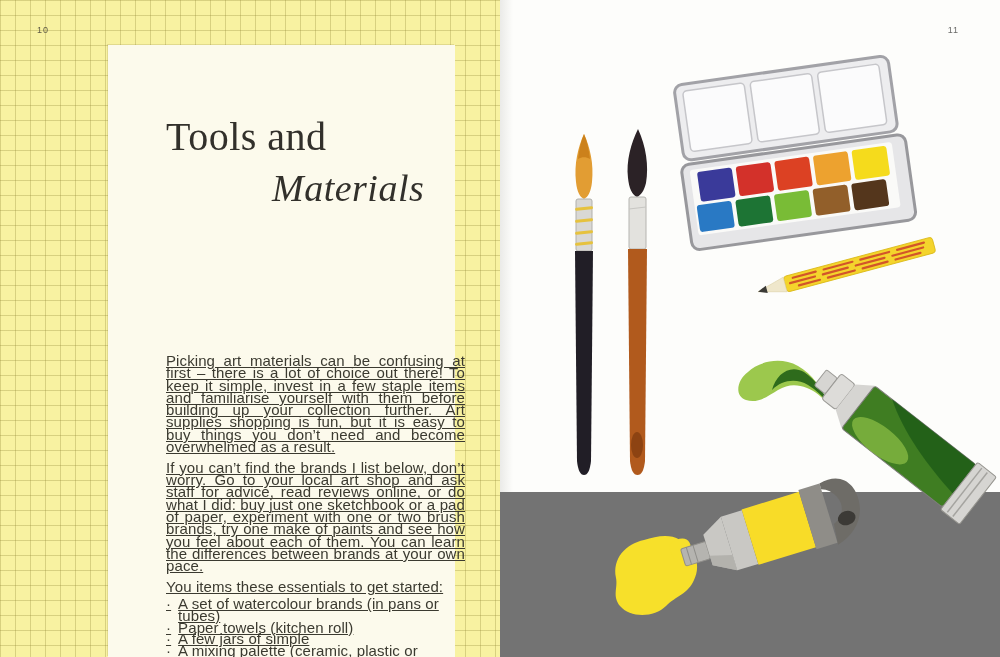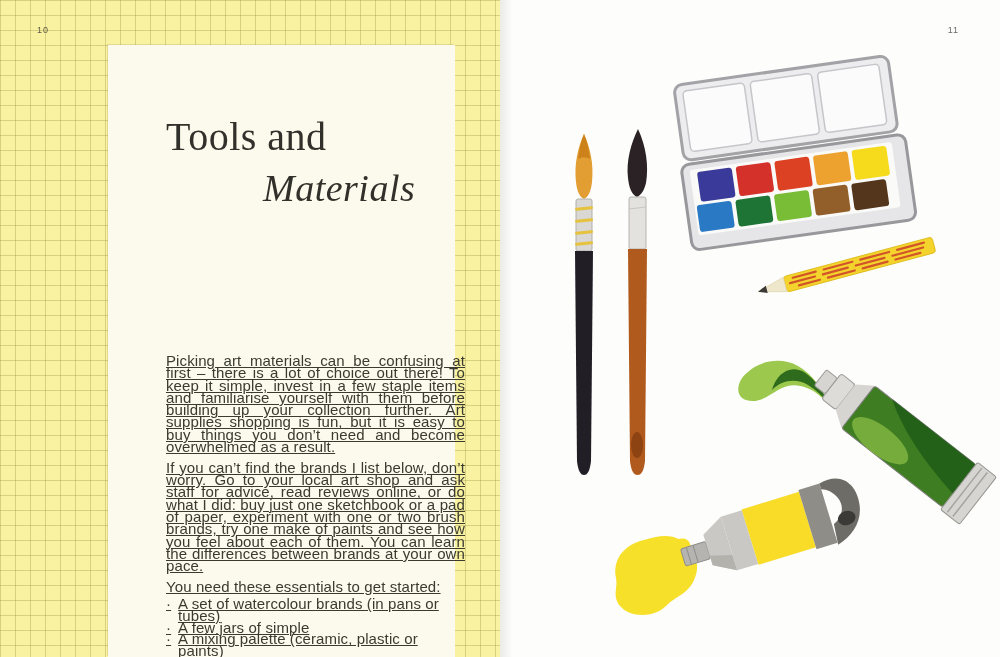--- a/index.html
+++ b/index.html
@@ -25,36 +25,36 @@
     position:absolute;left:108px;top:45px;width:347px;height:612px;
     background:#fcfaec;
     box-shadow:-1px -1px 0 rgba(120,110,50,0.18);
   }
   .title1{
     position:absolute;left:58px;top:72px;margin:0;
     font-family:"Liberation Serif",serif;font-weight:400;
     font-size:40px;line-height:1;color:#32302b;letter-spacing:0.5px;
   }
   .title2{
-    position:absolute;left:155px;top:124px;margin:0;
+    position:absolute;left:164px;top:124px;margin:0;
     font-family:"Liberation Serif",serif;font-weight:400;font-style:italic;
     font-size:38px;line-height:1;color:#32302b;letter-spacing:0.5px;
   }
   .bodytext{
     position:absolute;left:58px;top:310px;width:299px;
     font-size:15px;line-height:12.3px;color:#3b3a30;letter-spacing:0.1px;text-decoration:underline;
   }
   .bodytext p{margin:0 0 8.5px 0;text-align:justify;}
   .bodytext p.intro{text-align:left;margin-bottom:5px;}
   .bodytext ul{list-style:none;margin:0;padding:0;}
   .bodytext li{line-height:11.7px;padding-left:12px;text-indent:-12px;}
   .bodytext li::before{content:"\00B7";margin-right:7px;}
   
   .page-right{
-    position:absolute;left:500px;top:0;width:500px;height:657px;
+    position:absolute;left:500px;top:0;width:500px;height:492px;
     background:#fdfdfb;
   }
   .page-right::before{
     content:"";position:absolute;left:0;top:0;bottom:0;width:13px;
     background:linear-gradient(to right, rgba(70,70,60,0.10), rgba(70,70,60,0));
     pointer-events:none;
   }
   .illus{position:absolute;overflow:visible;}
 </style>
 </head>
@@ -63,23 +63,24 @@
 <div class="spread">
 
   <div class="page-left">
     <span class="pagenum left">10</span>
     <div class="panel">
       <h1 class="title1">Tools and</h1>
       <h2 class="title2">Materials</h2>
       <div class="bodytext">
         <p>Picking art materials can be confusing at first – there is a lot of choice out there! To keep it simple, invest in a few staple items and familiarise yourself with them before building up your collection further. Art supplies shopping is fun, but it is easy to buy things you don’t need and become overwhelmed as a result.</p>
         <p>If you can’t find the brands I list below, don’t worry. Go to your local art shop and ask staff for advice, read reviews online, or do what I did: buy just one sketchbook or a pad of paper, experiment with one or two brush brands, try one make of paints and see how you feel about each of them. You can learn the differences between brands at your own pace.</p>
-        <p class="intro">You need these essentials to get started:</p>
+        <p class="intro">You items these essentials to get started:</p>
         <ul>
           <li>A set of watercolour brands (in pans or tubes)</li>
+          <li>Paper towels (kitchen roll)</li>
           <li>A few jars of simple</li>
           <li>A mixing palette (ceramic, plastic or paints)</li>
           <li>A pencil and kneadable</li>
         </ul>
       </div>
     </div>
   </div>
 
   <div class="page-right">
     <span class="pagenum right">11</span>

